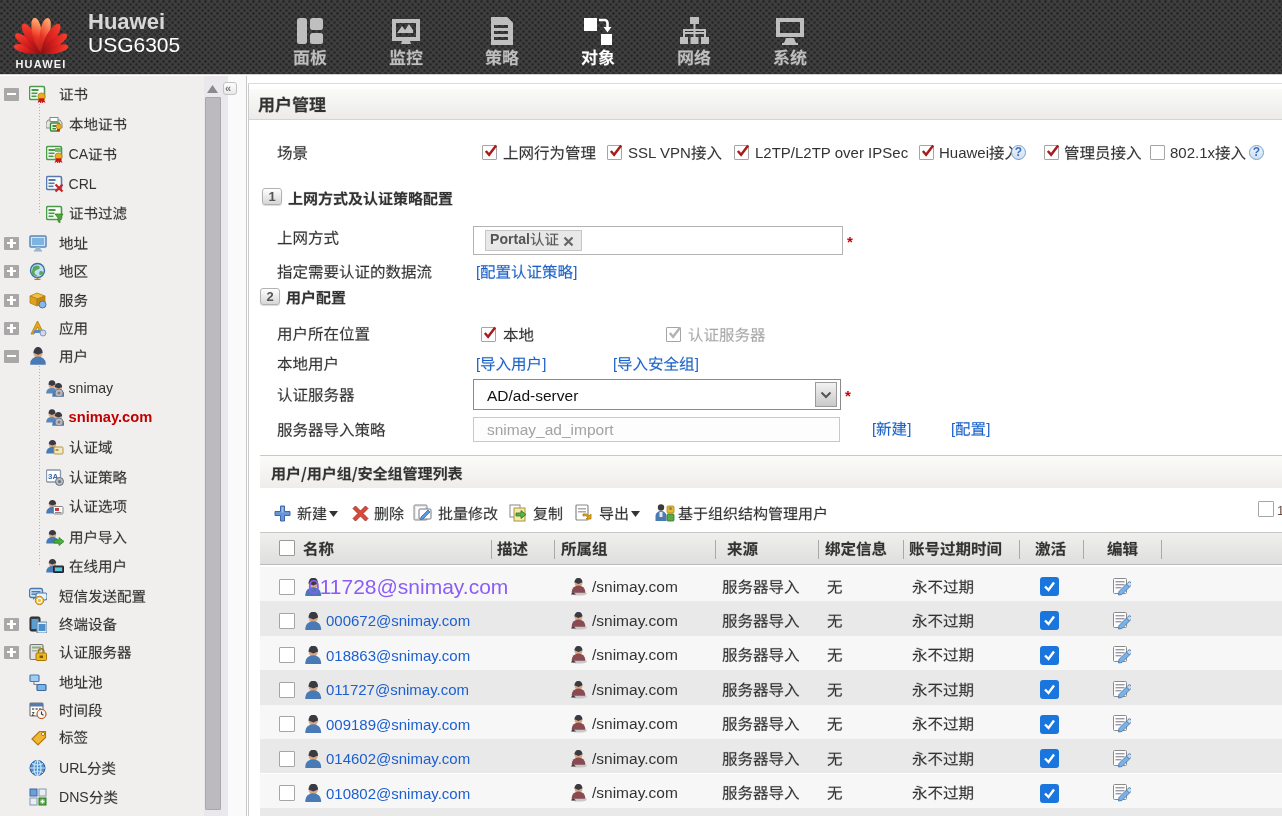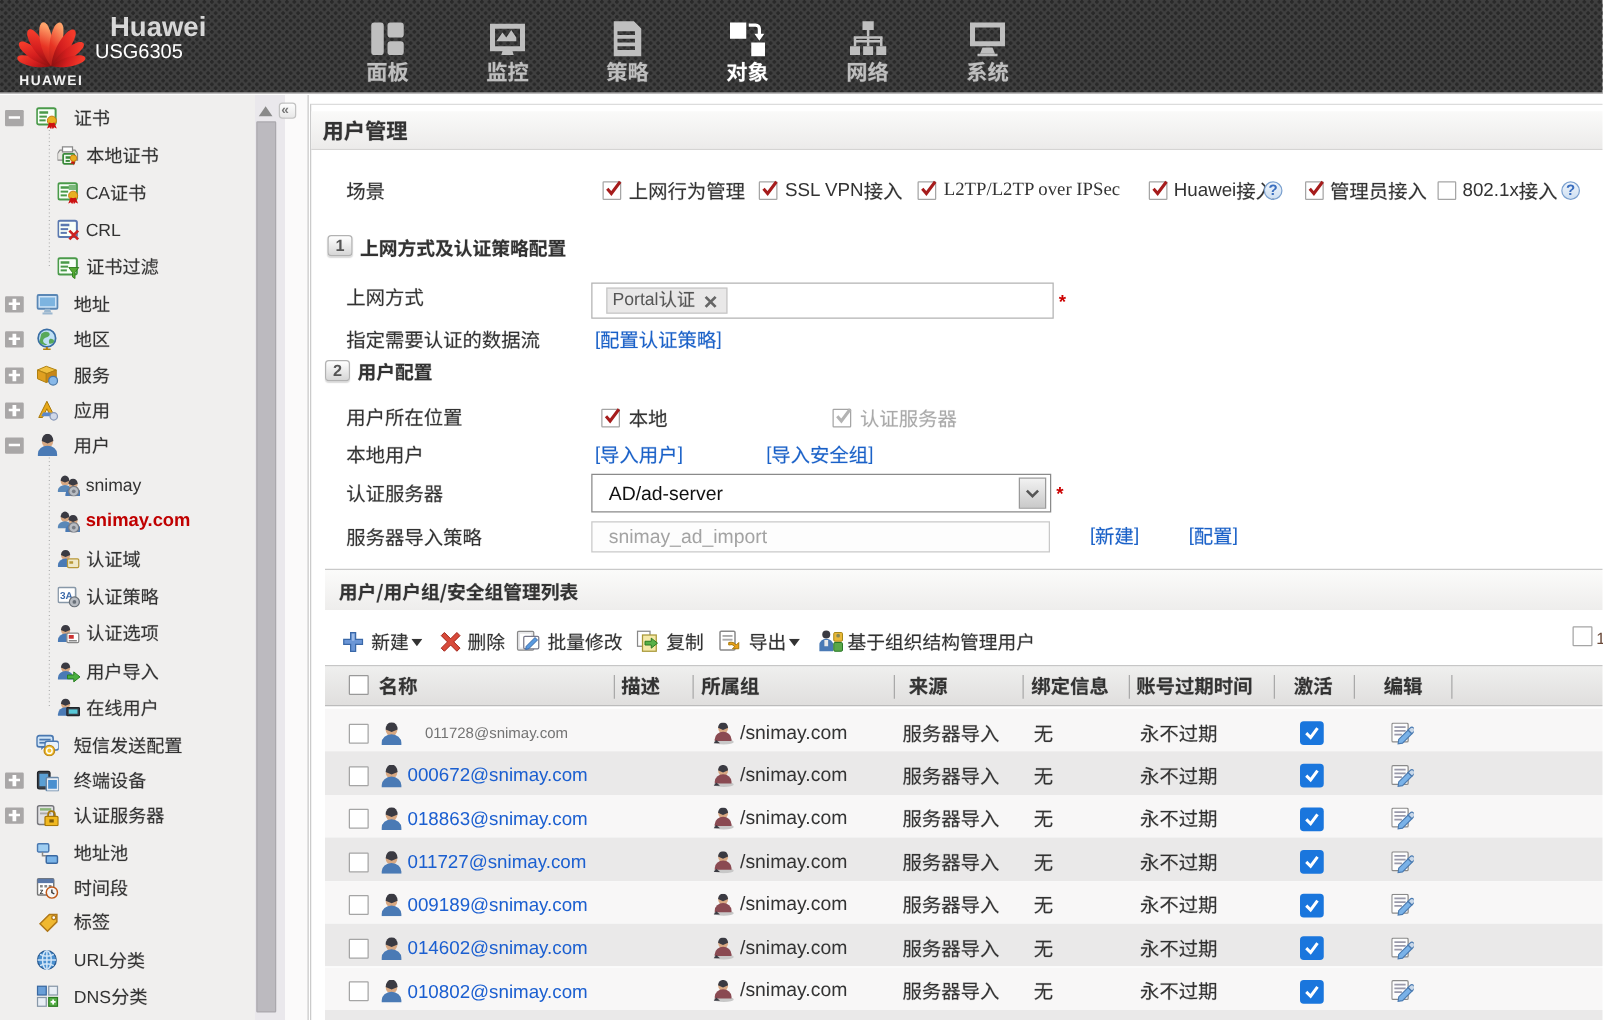--- a/index.html
+++ b/index.html
@@ -182,21 +182,21 @@
         <path d="M0 0 C -4.5 -8.5 -6 -21 -3.2 -30 C -1.2 -34.5 1.8 -34.5 3.4 -30 C 6 -21 4.5 -8.5 0 0 Z" fill="url(#lgp)" transform="rotate(-32) scale(1.03)"></path>
         <path d="M0 0 C -4.5 -8.5 -6 -21 -3.2 -30 C -1.2 -34.5 1.8 -34.5 3.4 -30 C 6 -21 4.5 -8.5 0 0 Z" fill="url(#lgo)" transform="rotate(-11) scale(1.07)"></path>
         <path d="M0 0 C -4.5 -8.5 -6 -21 -3.2 -30 C -1.2 -34.5 1.8 -34.5 3.4 -30 C 6 -21 4.5 -8.5 0 0 Z" fill="url(#lgo)" transform="rotate(11) scale(1.07)"></path>
         <path d="M0 0 C -4.5 -8.5 -6 -21 -3.2 -30 C -1.2 -34.5 1.8 -34.5 3.4 -30 C 6 -21 4.5 -8.5 0 0 Z" fill="url(#lgp)" transform="rotate(32) scale(1.03)"></path>
         <path d="M0 0 C -4.5 -8.5 -6 -21 -3.2 -30 C -1.2 -34.5 1.8 -34.5 3.4 -30 C 6 -21 4.5 -8.5 0 0 Z" fill="url(#lgp)" transform="rotate(54) scale(0.95)"></path>
         <path d="M0 0 C -4.5 -8.5 -6 -21 -3.2 -30 C -1.2 -34.5 1.8 -34.5 3.4 -30 C 6 -21 4.5 -8.5 0 0 Z" fill="url(#lgp)" transform="rotate(76) scale(0.84)"></path>
       </g>
       <text x="31" y="62" text-anchor="middle" fill="#f2f2f2" font-family="Liberation Sans" font-size="11" font-weight="bold" letter-spacing="1.2">HUAWEI</text>
     </svg>
     <div class="ab lat" style="left:88px;top:9px;font-size:22px;font-weight:bold;color:#d8d8d8">Huawei</div>
-    <div class="ab lat" style="left:76px;top:33px;font-size:16px;color:#fff">USG6305</div>
+    <div class="ab lat" style="left:88px;top:33px;font-size:21px;color:#fff">USG6305</div>
     <svg class="ab" style="left:294.0px;top:15px" width="32" height="32" viewBox="0 0 32 32" fill="#bfbfbf" stroke="none">
       <rect x="3" y="3" width="10" height="26" rx="2.5"></rect>
       <rect x="16" y="3" width="13" height="12" rx="2.5"></rect>
       <rect x="16" y="18" width="13" height="11" rx="2.5"></rect>
     </svg>
     <div class="ab" style="left:293.0px;top:49.0px"><svg style="vertical-align:top;overflow:visible;" fill="#bfbfbf" stroke="#bfbfbf" stroke-width="10" width="34.0" height="17.0" viewBox="0 -880 2000 1000">
         <use href="#q3" x="0"></use>
         <use href="#q4" x="1000"></use>
       </svg></div>
     <svg class="ab" style="left:390.0px;top:15px" width="32" height="32" viewBox="0 0 32 32" fill="#bfbfbf" stroke="none">
@@ -602,21 +602,21 @@
     <path d="M3 7.5 L6.5 11.5 L14 1.5" stroke="#a61c1c" stroke-width="2.6" fill="none"></path>
   </svg>
 <div class="ab" style="left:628.0px;top:144.5px;white-space:nowrap;font-size:15.0px;line-height:15.5px;color:#333;"><span style="vertical-align:top">SSL VPN</span><svg style="vertical-align:top;overflow:visible;" fill="#333" stroke="#333" stroke-width="10" width="31.0" height="15.5" viewBox="0 -880 2000 1000">
       <use href="#q76" x="0"></use>
       <use href="#q43" x="1000"></use>
     </svg></div>
 <div class="cb" style="left:734.0px;top:144.5px;width:15px;height:15px"></div>
 <svg class="ab" style="left:735.0px;top:143.5px;overflow:visible" width="15" height="15" viewBox="0 0 16 16">
     <path d="M3 7.5 L6.5 11.5 L14 1.5" stroke="#a61c1c" stroke-width="2.6" fill="none"></path>
   </svg>
-<div class="ab" style="left:755.0px;top:144.5px;white-space:nowrap;font-size:15.0px;line-height:15.5px;color:#333;font-family:Liberation Serif, serif;"><span style="vertical-align:top">L2TP/L2TP over IPSec</span></div>
+<div class="ab" style="left:755.0px;top:144.5px;white-space:nowrap;font-size:15.0px;line-height:15.5px;color:#333;"><span style="vertical-align:top">L2TP/L2TP over IPSec</span></div>
 <div class="cb" style="left:919.0px;top:144.5px;width:15px;height:15px"></div>
 <svg class="ab" style="left:920.0px;top:143.5px;overflow:visible" width="15" height="15" viewBox="0 0 16 16">
     <path d="M3 7.5 L6.5 11.5 L14 1.5" stroke="#a61c1c" stroke-width="2.6" fill="none"></path>
   </svg>
 <div class="ab" style="left:939.0px;top:144.5px;white-space:nowrap;font-size:15.0px;line-height:15.5px;color:#333;"><span style="vertical-align:top">Huawei</span><svg style="vertical-align:top;overflow:visible;" fill="#333" stroke="#333" stroke-width="10" width="31.0" height="15.5" viewBox="0 -880 2000 1000">
       <use href="#q76" x="0"></use>
       <use href="#q43" x="1000"></use>
     </svg></div>
 <div class="ab" style="left:1011.0px;top:144.5px;width:15px;height:15px;border-radius:50%;border:1.5px solid #7aa0cf;background:linear-gradient(#eef4fb,#cfe0f2);color:#3a6ebf;font-size:12px;font-weight:bold;text-align:center;line-height:13px;font-family:'Liberation Sans'">?</div>
 <div class="cb" style="left:1044.0px;top:144.5px;width:15px;height:15px"></div>
@@ -651,21 +651,21 @@
       <use href="#q85" x="10000"></use>
     </svg></div>
 <div class="ab" style="left:277.0px;top:230.0px"><svg style="vertical-align:top;overflow:visible;" fill="#333" stroke="#333" stroke-width="10" width="62.0" height="15.5" viewBox="0 -880 4000 1000">
       <use href="#q71" x="0"></use>
       <use href="#q17" x="1000"></use>
       <use href="#q86" x="2000"></use>
       <use href="#q87" x="3000"></use>
     </svg></div>
 <div class="ab" style="left:473px;top:226px;width:370px;height:29px;border:1px solid #b3b3b3;background:#fff"></div>
 <div class="ab" style="left:485px;top:230px;width:97px;height:21px;background:#e9e8e8;border:1px solid #c6c6c6"></div>
-<div class="ab" style="left:490.0px;top:232.0px;white-space:nowrap;font-size:14.1px;line-height:14.5px;color:#555;"><span style="vertical-align:top">Portal</span><svg style="vertical-align:top;overflow:visible;" fill="#555" stroke="#555" stroke-width="10" width="29.0" height="14.5" viewBox="0 -880 2000 1000">
+<div class="ab" style="left:490.0px;top:232.0px;white-space:nowrap;font-size:14.1px;line-height:14.5px;color:#555;font-weight:bold;"><span style="vertical-align:top">Portal</span><svg style="vertical-align:top;overflow:visible;" fill="#555" stroke="#555" stroke-width="10" width="29.0" height="14.5" viewBox="0 -880 2000 1000">
       <use href="#q38" x="0"></use>
       <use href="#q25" x="1000"></use>
     </svg></div>
 <svg class="ab" style="left:563px;top:236px" width="11" height="11" viewBox="0 0 11 11">
     <path d="M1.5 1.5 l8 8 m0 -8 l-8 8" stroke="#666" stroke-width="2.2"></path>
   </svg>
 <div class="ab lat" style="left:847.0px;top:233.0px;font-size:15.0px;line-height:17.0px;color:#cc0000;white-space:nowrap;font-weight:bold">*</div>
 <div class="ab" style="left:277.0px;top:264.0px"><svg style="vertical-align:top;overflow:visible;" fill="#333" stroke="#333" stroke-width="10" width="155.0" height="15.5" viewBox="0 -880 10000 1000">
       <use href="#q88" x="0"></use>
       <use href="#q89" x="1000"></use>
@@ -912,21 +912,21 @@
       <use href="#q143" x="0"></use>
       <use href="#q144" x="1000"></use>
     </svg></div>
 <div class="ab row-odd" style="left:260px;top:567.0px;width:1022px;height:34.4px"></div>
 <div class="cb" style="left:279px;top:578.5px;width:16px;height:16px"></div>
 <svg class="ab" style="left:305px;top:577.5px" width="18" height="18" viewBox="0 0 18 18">
     <circle cx="8.2" cy="6.1" r="4.6" fill="#d8a882"></circle>
     <path d="M3.5 5.5 a 4.8 5.9 0 0 1 9.6 0 l -4.8 2.0 z" fill="#3a3a42"></path>
     <path d="M0.3 16.2 a 7.9 6.9 0 0 1 15.8 0 l0 1.7 h-15.8 z" fill="#4a7ab5"></path>
   </svg>
-<div class="ab lat" style="left:340px;top:578.0px;font-size:12px;line-height:17.0px;color:#737373;white-space:nowrap;">011728@snimay.com</div>
+<div class="ab lat" style="left:308px;top:578.0px;font-size:21px;line-height:17.0px;color:#8b5cf6;white-space:nowrap;">011728@snimay.com</div>
 <svg class="ab" style="left:570px;top:577.5px" width="18" height="18" viewBox="0 0 18 18">
     <ellipse cx="9" cy="15.5" rx="8" ry="2" fill="#c8c8c8"></ellipse>
     <circle cx="8.5" cy="4.8" r="3.9" fill="#d8a882"></circle>
     <path d="M4.4 4.2 a 4.1 5.0 0 0 1 8.1 0 l -4.1 1.7 z" fill="#3a3a42"></path>
     <path d="M1.8 13.3 a 6.7 5.9 0 0 1 13.4 0 l0 1.4 h-13.4 z" fill="#8a4a52"></path>
     <path d="M3 14 l-2 2.5 h5z" fill="#3a3a42"></path>
   </svg>
 <div class="ab lat" style="left:592.0px;top:577.5px;font-size:15.5px;line-height:17.5px;color:#333;white-space:nowrap;">/snimay.com</div>
 <div class="ab" style="left:722.0px;top:578.5px"><svg style="vertical-align:top;overflow:visible;" fill="#333" stroke="#333" stroke-width="10" width="77.5" height="15.5" viewBox="0 -880 5000 1000">
       <use href="#q33" x="0"></use>

